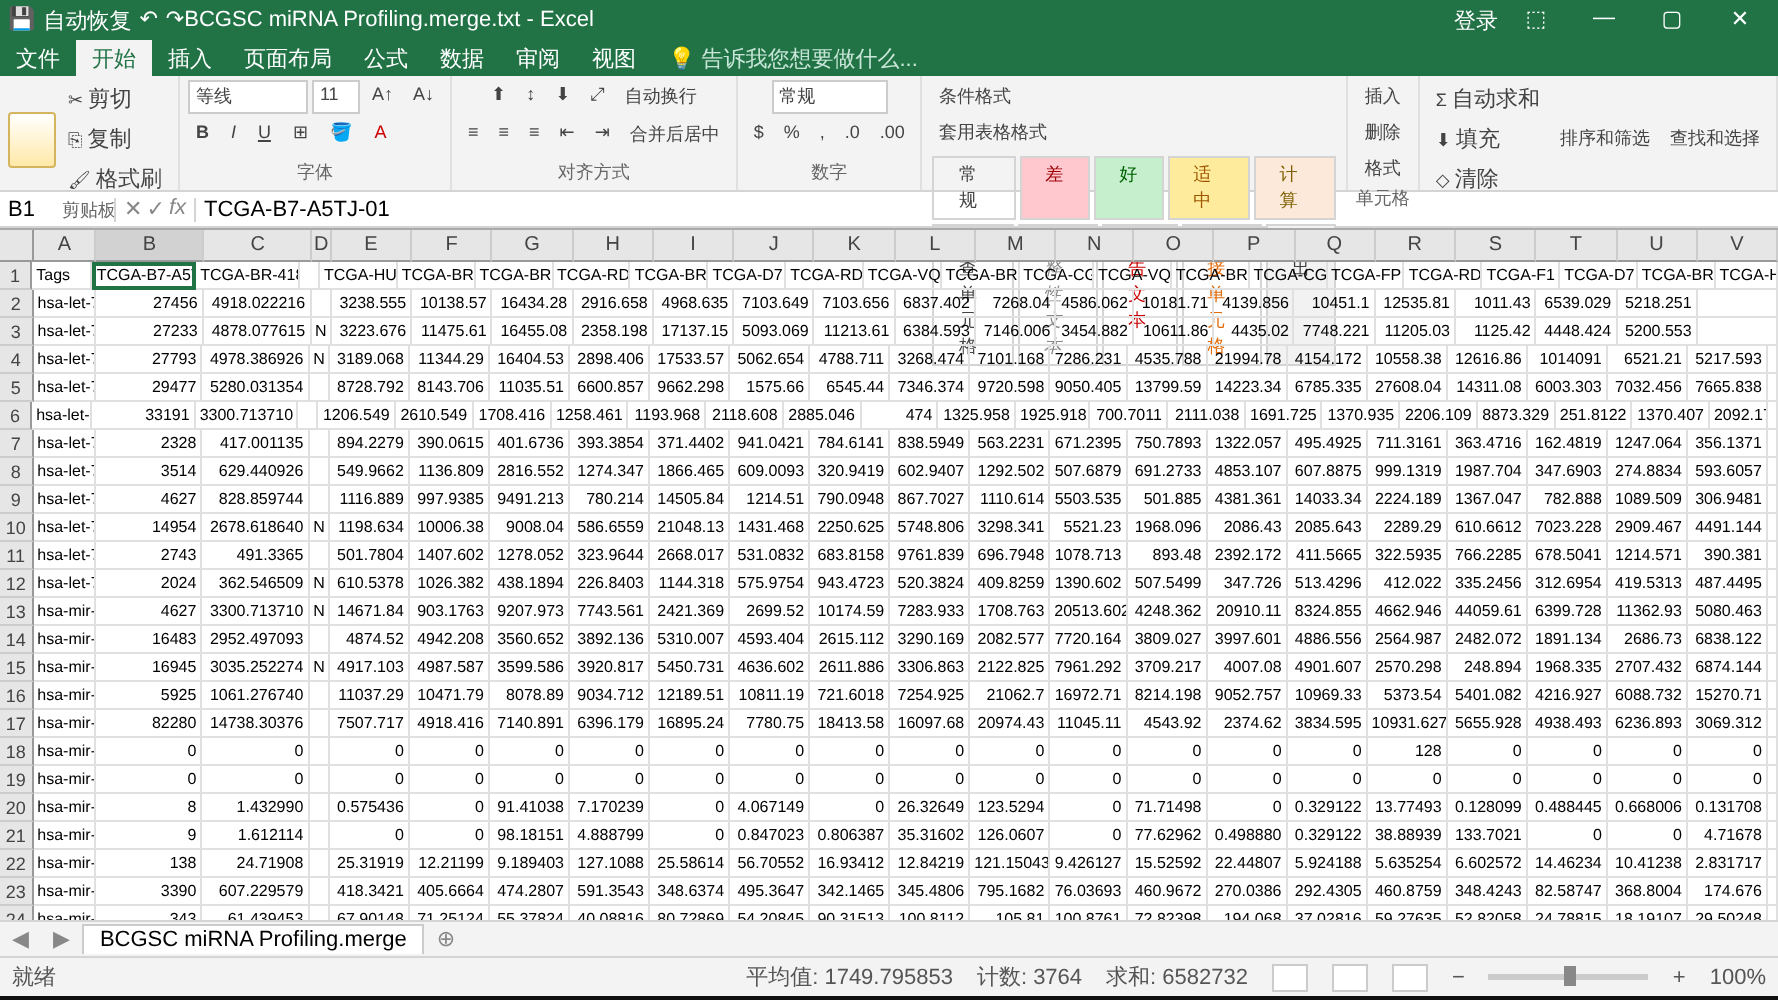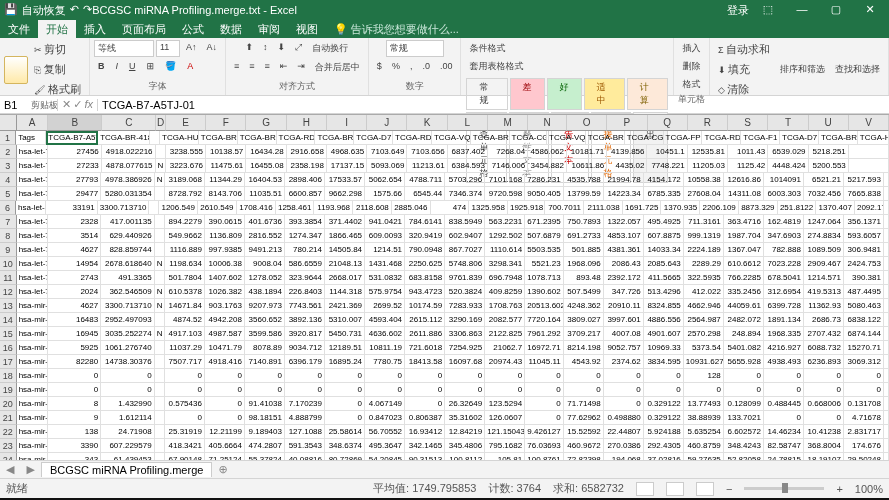--- a/index.html
+++ b/index.html
@@ -317,21 +317,21 @@
         <div class="cell " style="width:70px">27793</div>
         <div class="cell " style="width:70px">4978.386926</div>
         <div class="cell txt" style="width:12px">N</div>
         <div class="cell " style="width:52px">3189.068</div>
         <div class="cell " style="width:52px">11344.29</div>
         <div class="cell " style="width:52px">16404.53</div>
         <div class="cell " style="width:52px">2898.406</div>
         <div class="cell " style="width:52px">17533.57</div>
         <div class="cell " style="width:52px">5062.654</div>
         <div class="cell " style="width:52px">4788.711</div>
-        <div class="cell " style="width:52px">5703.296</div>
+        <div class="cell " style="width:52px">3268.474</div>
         <div class="cell " style="width:52px">7101.168</div>
         <div class="cell " style="width:50px">7286.231</div>
         <div class="cell " style="width:52px">4535.788</div>
         <div class="cell " style="width:52px">21994.78</div>
         <div class="cell " style="width:52px">4154.172</div>
         <div class="cell " style="width:52px">10558.38</div>
         <div class="cell " style="width:52px">12616.86</div>
         <div class="cell " style="width:52px">1014091</div>
         <div class="cell " style="width:52px">6521.21</div>
         <div class="cell " style="width:52px">5217.593</div>
@@ -484,21 +484,21 @@
         <div class="cell " style="width:52px">5748.806</div>
         <div class="cell " style="width:52px">3298.341</div>
         <div class="cell " style="width:50px">5521.23</div>
         <div class="cell " style="width:52px">1968.096</div>
         <div class="cell " style="width:52px">2086.43</div>
         <div class="cell " style="width:52px">2085.643</div>
         <div class="cell " style="width:52px">2289.29</div>
         <div class="cell " style="width:52px">610.6612</div>
         <div class="cell " style="width:52px">7023.228</div>
         <div class="cell " style="width:52px">2909.467</div>
-        <div class="cell " style="width:52px">2424.753</div>
+        <div class="cell " style="width:52px">4491.144</div>
         <div class="cell " style="width:undefinedpx"></div>
       </div>
       <div class="row">
         <div class="rh">11</div>
         <div class="cell txt" style="width:40px">hsa-let-7g</div>
         <div class="cell " style="width:70px">2743</div>
         <div class="cell " style="width:70px">491.3365</div>
         <div class="cell txt" style="width:12px"></div>
         <div class="cell " style="width:52px">501.7804</div>
         <div class="cell " style="width:52px">1407.602</div>

